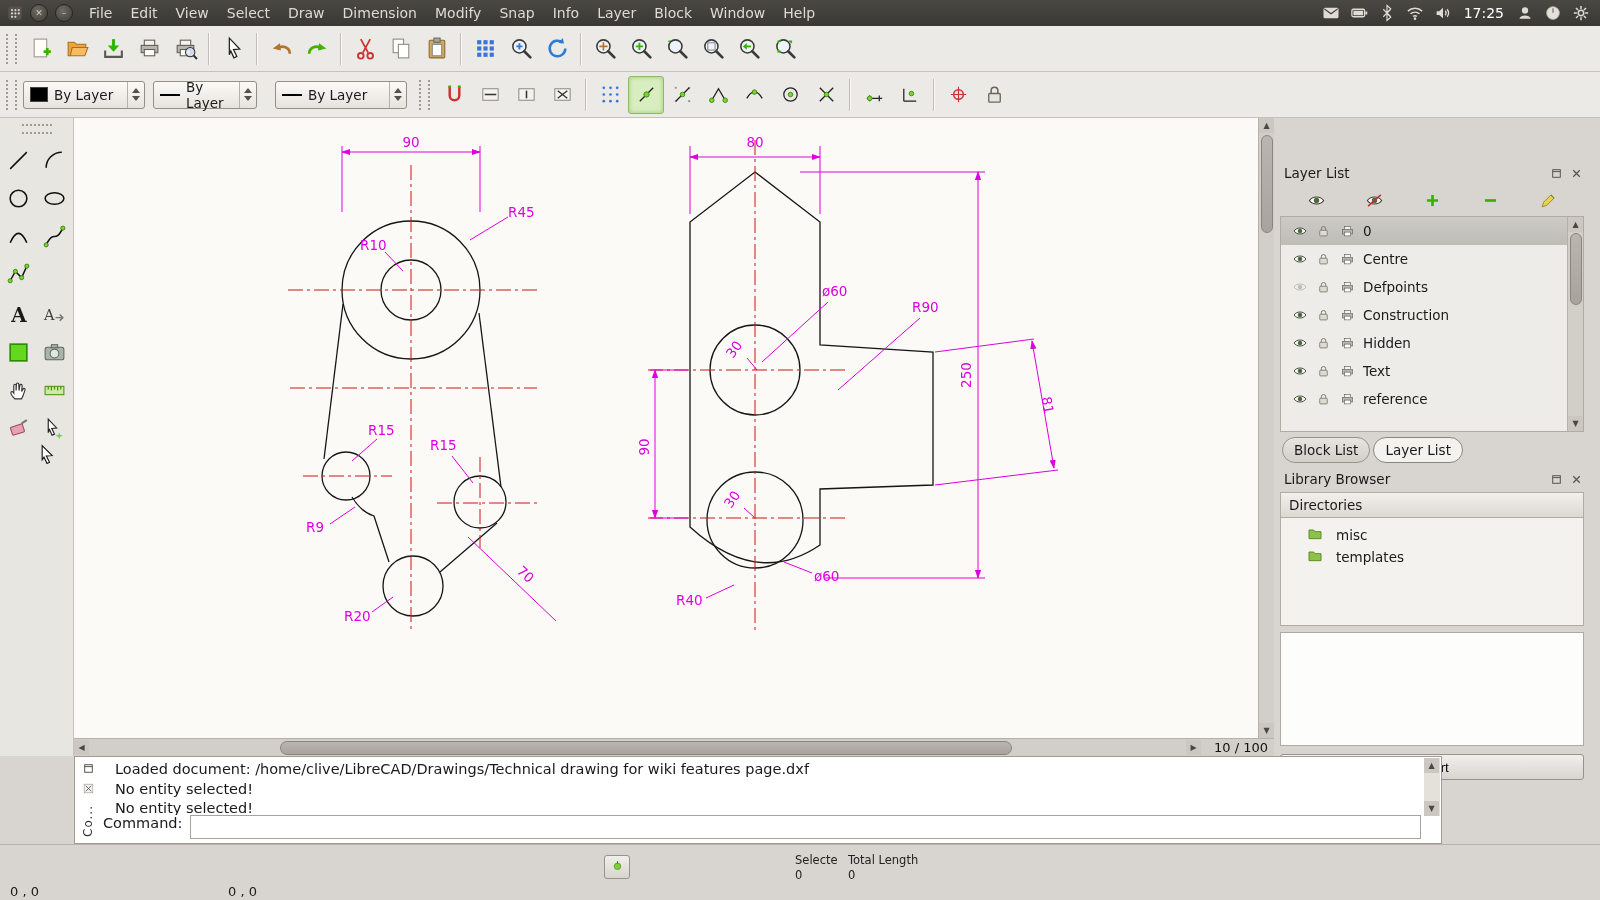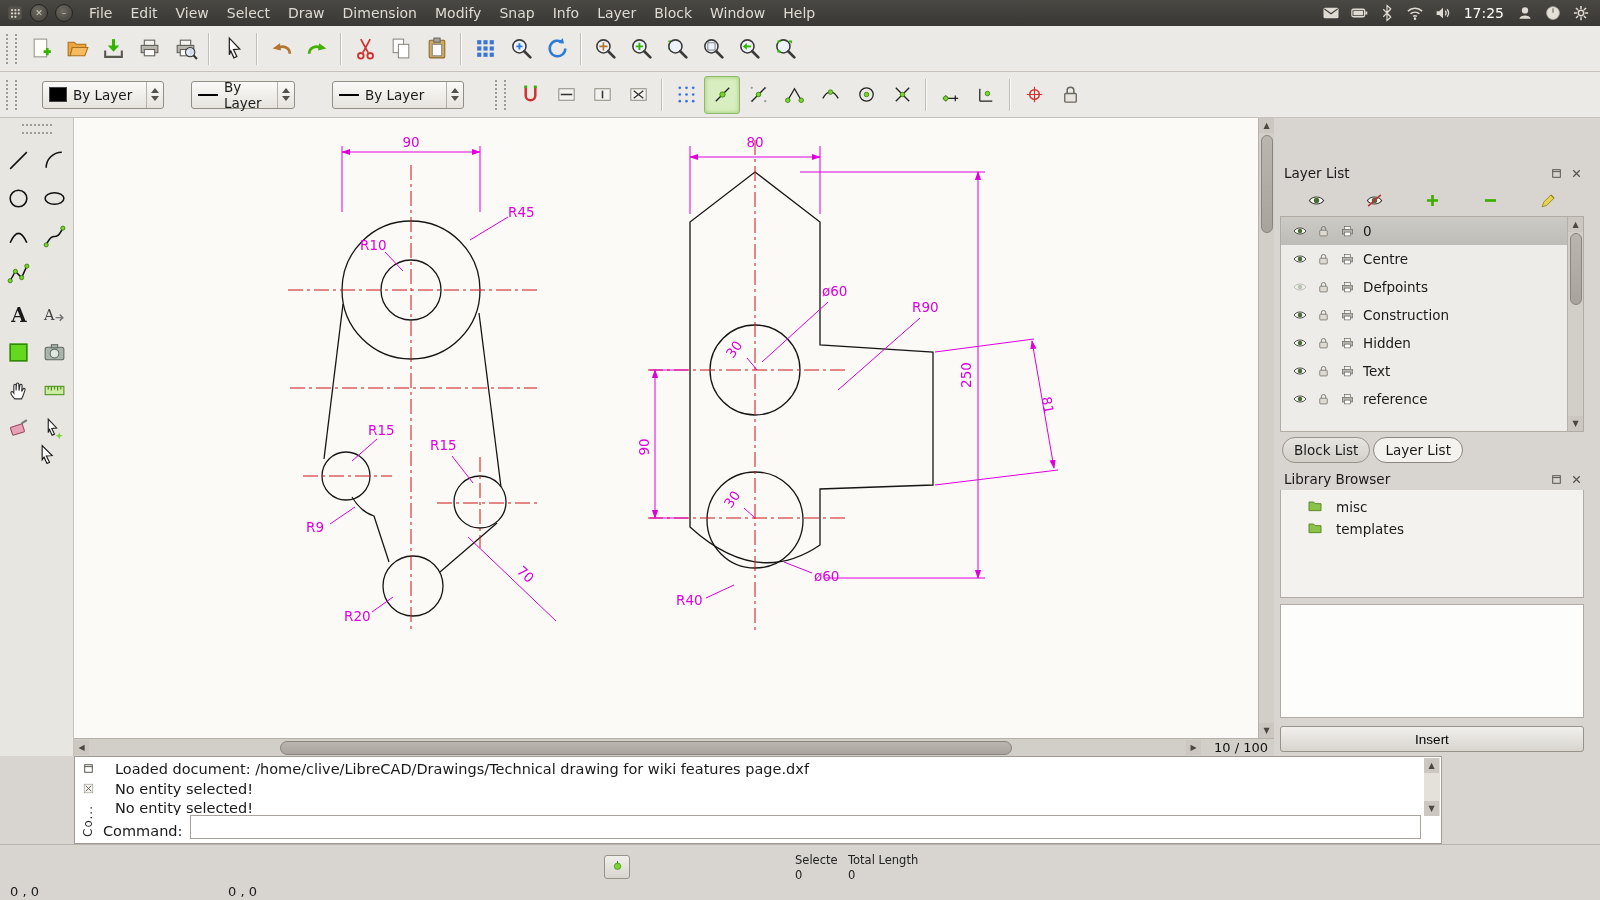--- a/index.html
+++ b/index.html
@@ -16,21 +16,21 @@
         display:flex;align-items:center;justify-content:center;color:#cfcabe;font-size:9px;line-height:1;}
   .menu-item{padding:0 9px;font-size:14px;line-height:26px;cursor:default;}
   #tray{margin-left:auto;display:flex;align-items:center;gap:9px;padding-right:10px;}
   .tray-ic{width:19px;height:19px;display:flex;align-items:center;justify-content:center;}
   #clock{font-size:14px;color:#fff;padding:0 2px;}
 
   
   .toolbar{position:absolute;left:0;right:0;height:46px;background:#eceae6;
            border-bottom:1px solid #c6c2bb;display:flex;align-items:center;padding-left:4px;box-sizing:border-box;}
   #toolbar1{top:26px;}
-  #toolbar2{top:72px;gap:19px;}
+  #toolbar2{top:72px;gap:0;}
   .tbtn{width:36px;height:38px;display:flex;align-items:center;justify-content:center;
         background:transparent;border:1px solid transparent;border-radius:3px;padding:0;}
   .tbtn.active{background:#d8edc0;border:1px solid #8fb971;box-shadow:inset 0 0 4px #9c6;}
   .thandle{width:7px;height:30px;border-left:2px dotted #a09c93;border-right:2px dotted #a09c93;margin:0 6px 0 2px;}
   .phandle{width:30px;height:6px;border-top:2px dotted #a09c93;border-bottom:2px dotted #a09c93;margin:6px auto 8px auto;}
   .tsep{width:1px;height:32px;background:#c2beb6;border-right:1px solid #fbfaf8;margin:0 5px;}
 
   .combo{height:28px;background:linear-gradient(#fbfaf8,#e6e3dd);border:1px solid #948f85;border-radius:3px;
          display:flex;align-items:center;padding-left:6px;gap:6px;box-sizing:border-box;}
   .combo-color{width:122px;} .combo-width{width:104px;margin-left:8px;} .combo-line{width:132px;margin-left:18px;}
@@ -93,21 +93,21 @@
 
   
   #console{position:absolute;left:74px;top:756px;width:1368px;height:88px;background:#fff;
            border:1px solid #a09c94;box-sizing:border-box;}
   #console-side{position:absolute;left:0;top:0;bottom:0;width:26px;display:flex;flex-direction:column;align-items:center;padding-top:4px;box-sizing:border-box;}
   .cs-btn{width:15px;height:15px;margin-bottom:5px;background:none;border:none;padding:0;display:flex;align-items:center;justify-content:center;}
   #console-title{writing-mode:vertical-rl;transform:rotate(180deg);font-size:12px;color:#333;margin-top:4px;letter-spacing:1px;}
   #console-lines{position:absolute;left:40px;top:3px;right:20px;height:55px;overflow:hidden;}
   .cline{line-height:19.5px;font-size:14.5px;white-space:nowrap;}
   #console-scroll{position:absolute;right:1px;top:1px;width:16px;height:58px;background:#e4e1db;}
-  #command-row{position:absolute;left:28px;right:20px;bottom:4px;height:24px;display:flex;align-items:flex-end;}
+  #command-row{position:absolute;left:28px;right:20px;bottom:4px;height:24px;display:flex;align-items:flex-start;}
   #command-label{font-size:14.5px;margin-right:8px;}
   #command-input{flex:1;height:20px;border:1px solid #a8a49c;background:#fff;font-size:14px;outline:none;
                  font-family:"DejaVu Sans",sans-serif;}
 
   
   #statusbar{position:absolute;left:0;top:844px;width:1600px;height:56px;background:#d8d4cf;border-top:1px solid #b8b4ad;box-sizing:border-box;}
   .coord{position:absolute;top:7px;font-size:13px;line-height:16px;white-space:pre;}
   #coord-abs{left:10px;} #coord-rel{left:228px;}
   #status-mid-btn{position:absolute;left:604px;top:10px;width:26px;height:24px;
                   background:linear-gradient(#f1efec,#d8d5cf);border:1px solid #97938b;border-radius:3px;
@@ -908,20 +908,21 @@
             <rect x="5" y="5" width="14" height="14" fill="none" stroke="#55524b" stroke-width="1.8"></rect>
             <path d="M5 8.5h14" stroke="#55524b" stroke-width="1.8"></path>
           </svg>
         </button>
       <button class="ph-btn">
           <svg viewBox="0 0 24 24" width="13" height="13">
             <path d="M6 6l12 12M18 6L6 18" stroke="#55524b" stroke-width="2.2"></path>
           </svg>
         </button>
     </div>
+    <div id="dir-bar">Directories</div>
     <div id="lib-items">
         <div class="lib-item">
           <span><svg viewBox="0 0 24 24" width="16" height="16">
               <path d="M3 19V6h7l2 2.5h9V19z" fill="#8bc34a" stroke="#55861f" stroke-width="1.4"></path>
             </svg></span>
           <span>misc</span>
         </div>
         <div class="lib-item">
           <span><svg viewBox="0 0 24 24" width="16" height="16">
               <path d="M3 19V6h7l2 2.5h9V19z" fill="#8bc34a" stroke="#55861f" stroke-width="1.4"></path>

